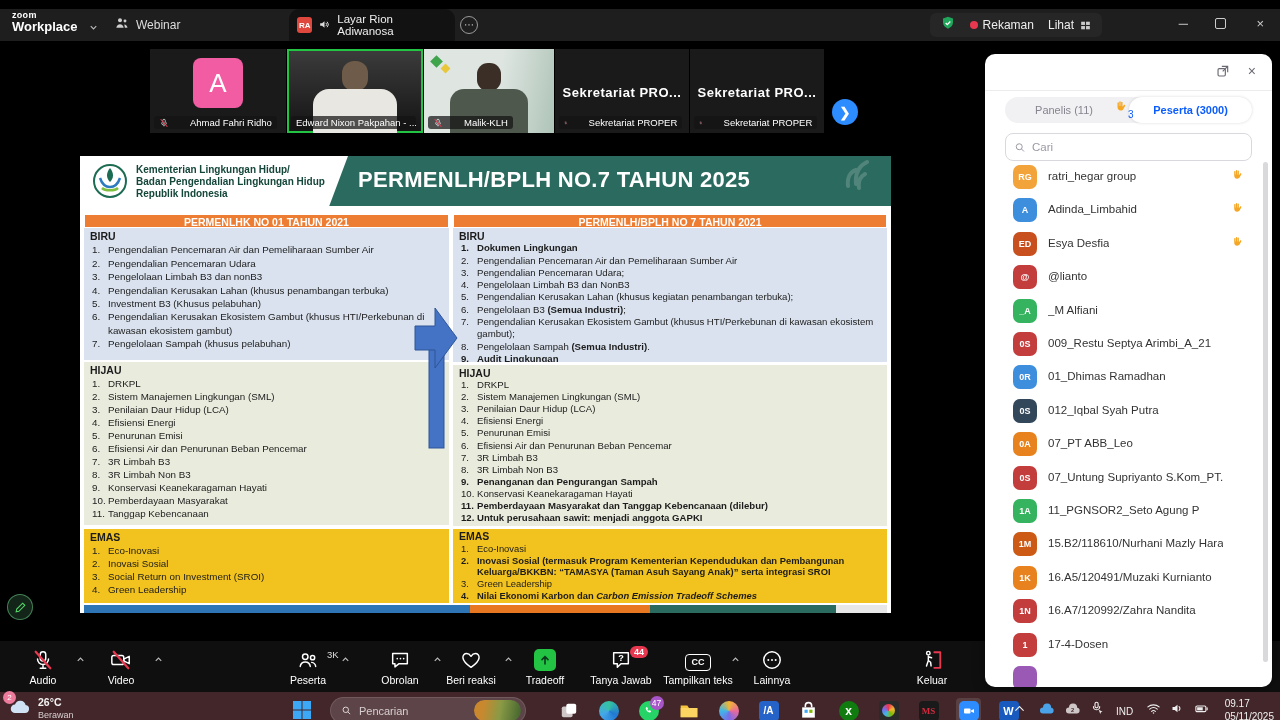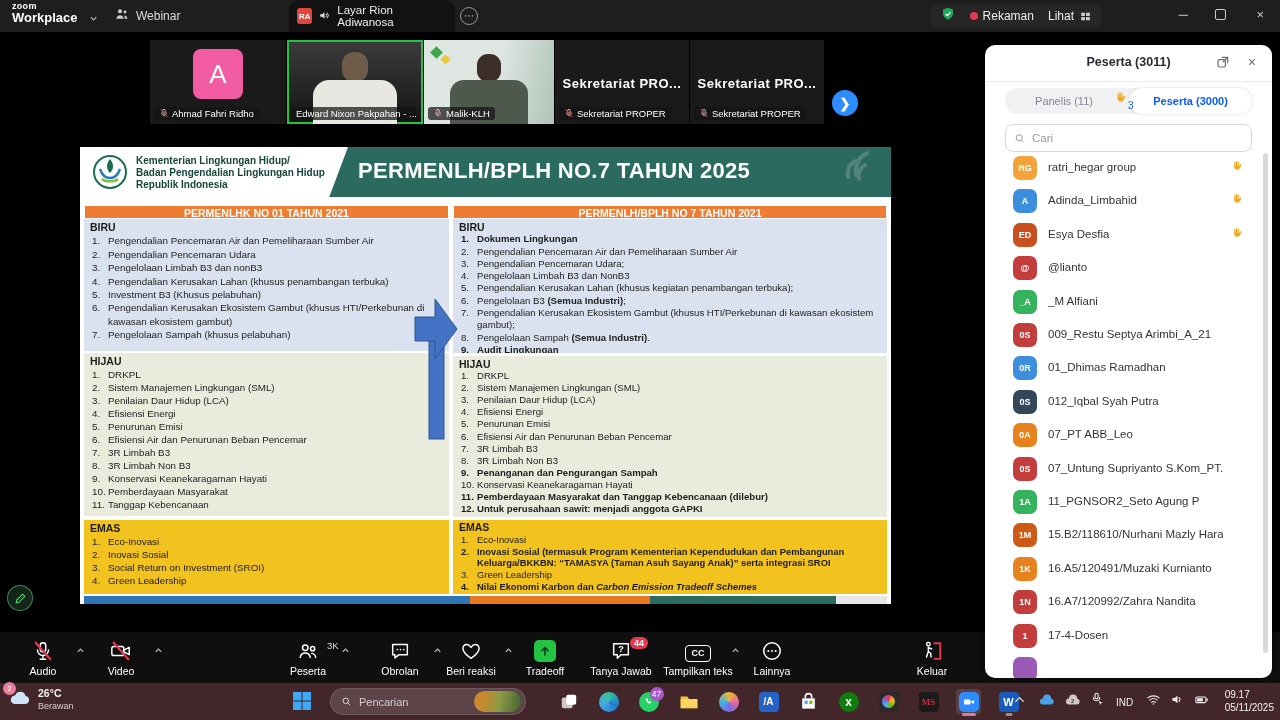--- a/index.html
+++ b/index.html
@@ -1,19 +1,19 @@
 <!DOCTYPE html>
 <html><head>
 <meta charset="utf-8">
 <style>
   * { margin:0; padding:0; box-sizing:border-box; }
   html,body { width:1280px; height:720px; overflow:hidden; background:#000;
     font-family:"Liberation Sans", sans-serif; }
   .abs { position:absolute; }
-  #stage { position:relative; width:1280px; height:628px; }
+  #stage { position:relative; width:1280px; height:628px;margin-top:9px; }
 
   
   #titlebar { left:0; top:0; width:1280px; height:32px; background:#1e1e1e; }
   .brand { left:12px; top:2px; color:#fff; line-height:1; }
   .brand .z1 { font-size:9px; font-weight:700; letter-spacing:.3px; }
   .brand .z2 { font-size:13px; font-weight:700; }
   #webinar-tab { left:114px; top:6px; display:flex; align-items:center; gap:6px; color:#ddd; font-size:12px; }
   #active-tab { left:289px; top:0; width:166px; height:32px; background:#121212; border-radius:10px 10px 0 0;
     display:flex; align-items:center; gap:6px; padding:0 8px; color:#eee; font-size:11.5px; }
   .ra-avatar { width:16px; height:16px; border-radius:3px; background:#E0483E; color:#fff; font-size:8px; font-weight:700;
@@ -24,21 +24,21 @@
   .rec { display:flex; align-items:center; gap:5px; color:#eee; font-size:12px; }
   .recdot { width:8px; height:8px; border-radius:50%; background:#e8384f; }
   .lihat { display:flex; align-items:center; gap:5px; color:#eee; font-size:12px; }
   .winbtn { color:#ccc; font-size:13px; top:7px; }
 
   
   #strip { left:0; top:32px; width:1280px; height:93px; background:#000; }
   .tile { top:8px; height:84px; background:#1a1a1a; overflow:hidden; }
   .tile.active { outline:2px solid #23c343; outline-offset:-2px; }
   .namepill { position:absolute; left:4px; bottom:4px; background:rgba(20,20,20,.72); border-radius:3px;
-    color:#fff; font-size:9.5px; padding:1px 5px; display:flex; align-items:flex-start; gap:3px; white-space:nowrap; max-width:92%; overflow:hidden; }
+    color:#fff; font-size:9.5px; padding:1px 5px; display:flex; align-items:flex-end; gap:21px; white-space:nowrap; max-width:92%; overflow:hidden; }
   .bigname { position:absolute; left:0; right:0; top:36px; text-align:center; color:#fff; font-weight:700; font-size:13px; letter-spacing:.5px; white-space:nowrap; }
   .pink-avatar { position:absolute; left:50%; top:9px; transform:translateX(-50%); width:50px; height:50px; border-radius:8px;
     background:#F25CA2; color:#fff; font-size:26px; display:flex; align-items:center; justify-content:center; }
   #strip-next { left:832px; top:58px; width:26px; height:26px; border-radius:50%; background:#2D8CFF; color:#fff;
     font-size:13px; font-weight:700; display:flex; align-items:center; justify-content:center; }
 
   
   #main { left:0; top:125px; width:1280px; height:507px; background:#000; }
   #slide { left:80px; top:22px; width:811px; height:457px; background:#fff; }
   #slide-head { left:0; top:0; width:811px; height:50px; background:#2B6A5E; }
@@ -592,21 +592,20 @@
             <circle cx="8" cy="4.5" r="1.9"></circle>
             <path d="M8 7.5v5M8 12.5l-2 6M8 12.5l2.5 2 .5 4M8 8.5l3.5 1"></path>
             <path d="M14.5 3.5h6.5v17h-6.5" stroke="#E8384F" stroke-width="2"></path>
           </svg>
         </div>
         <div class="lb">Keluar</div>
       </div>
     </div>
 
   <div id="panel" class="abs">
-    <div id="panel-title" class="abs">Peserta (3011)</div>
     <span class="abs" style="right:42px;top:10px"><svg width="14" height="14" viewBox="0 0 24 24" fill="none" stroke="#6a6a74" stroke-width="2">
           <rect x="3.5" y="8" width="12.5" height="12.5" rx="2"></rect>
           <path d="M10 4h10v10M20 4l-8.5 8.5"></path>
         </svg></span>
     <span class="abs" style="right:16px;top:9px;color:#6a6a74;font-size:14px">×</span>
     <div id="panel-head-line" class="abs"></div>
     <div id="ptabs" class="abs">
       <div id="tab-panelis" class="abs">Panelis (11)</div>
       <div id="tab-peserta" class="abs">Peserta (3000)</div>
     </div>

